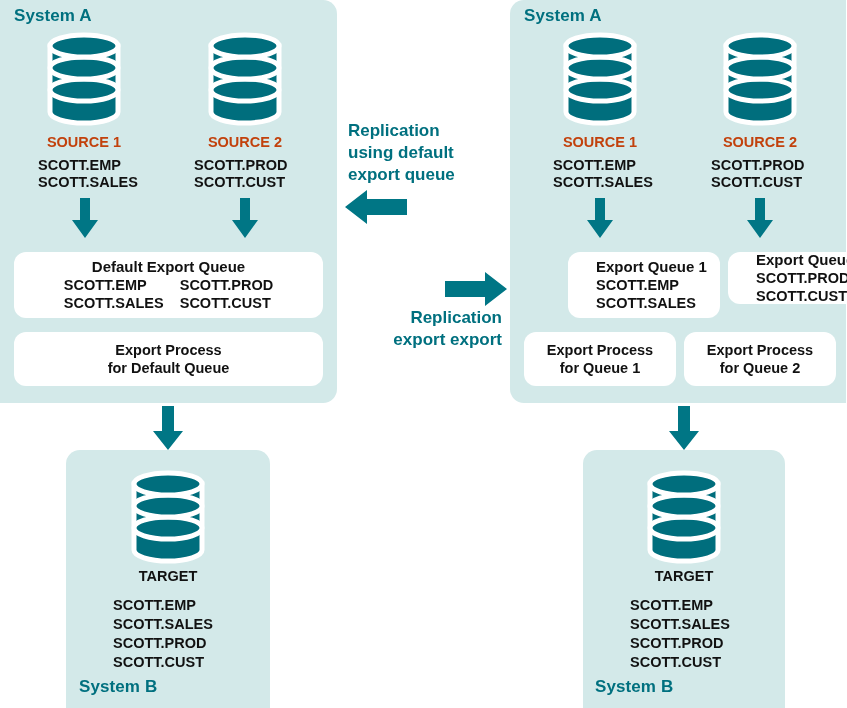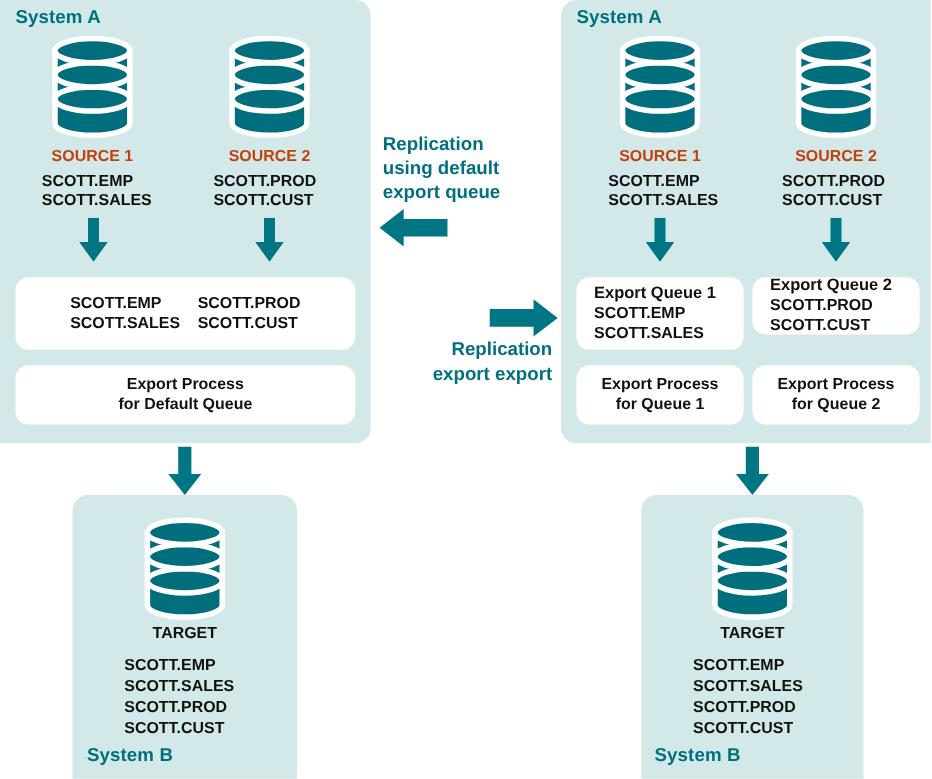--- a/index.html
+++ b/index.html
@@ -84,21 +84,21 @@
     font-weight: bold;
     line-height: 18px;
   }
   .wbox .hdr { font-size: 15px; font-weight: bold; }
   .wbox-cols {
     display: flex;
     flex-direction: row;
     gap: 16px;
   }
   .wbox-cols > div { text-align: left; }
-  .wbox-left { align-items: flex-start; padding-left: 16px; }
+  .wbox-left { align-items: flex-start; padding-left: 28px; margin-left: 44px; }
 
   
   .caption {
     position: absolute;
     color: #00707f;
     font-size: 17px;
     font-weight: bold;
     line-height: 22px;
     white-space: nowrap;
   }
@@ -172,20 +172,21 @@
     <div>SCOTT.PROD</div>
     <div>SCOTT.CUST</div>
   </div>
   <div class="arrow-down" style="left:232px; top:198px;">
     <svg width="26" height="40" viewBox="0 0 26 40">
         <path d="M8 0 h10 v22 h8 L13 40 L0 22 h8 z" fill="#007685"></path>
       </svg>
   </div>
 
   <div class="wbox" style="left:14px; top:252px; width:309px; height:66px;">
+    <div class="hdr">Default Export Queue</div>
     <div class="wbox-cols">
       <div>
         <div>SCOTT.EMP</div>
         <div>SCOTT.SALES</div>
       </div>
       <div>
         <div>SCOTT.PROD</div>
         <div>SCOTT.CUST</div>
       </div>
     </div>

